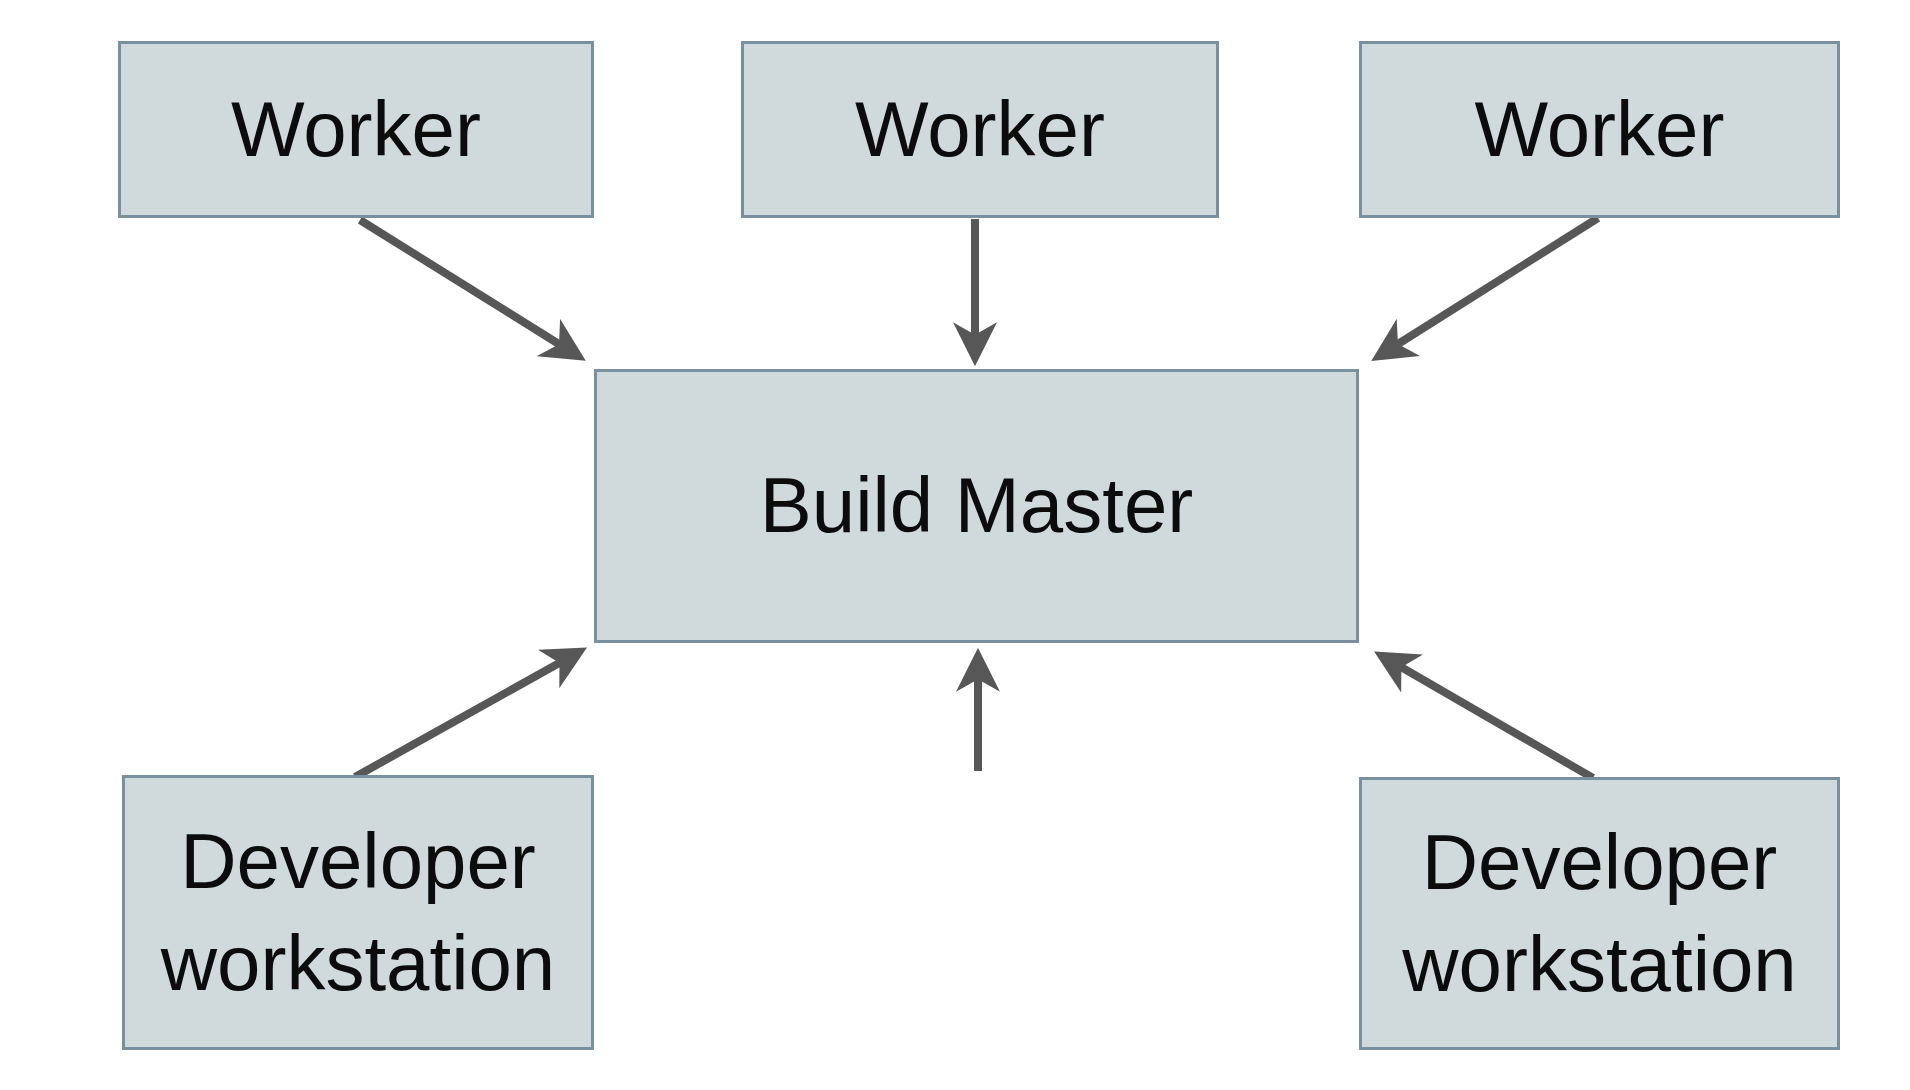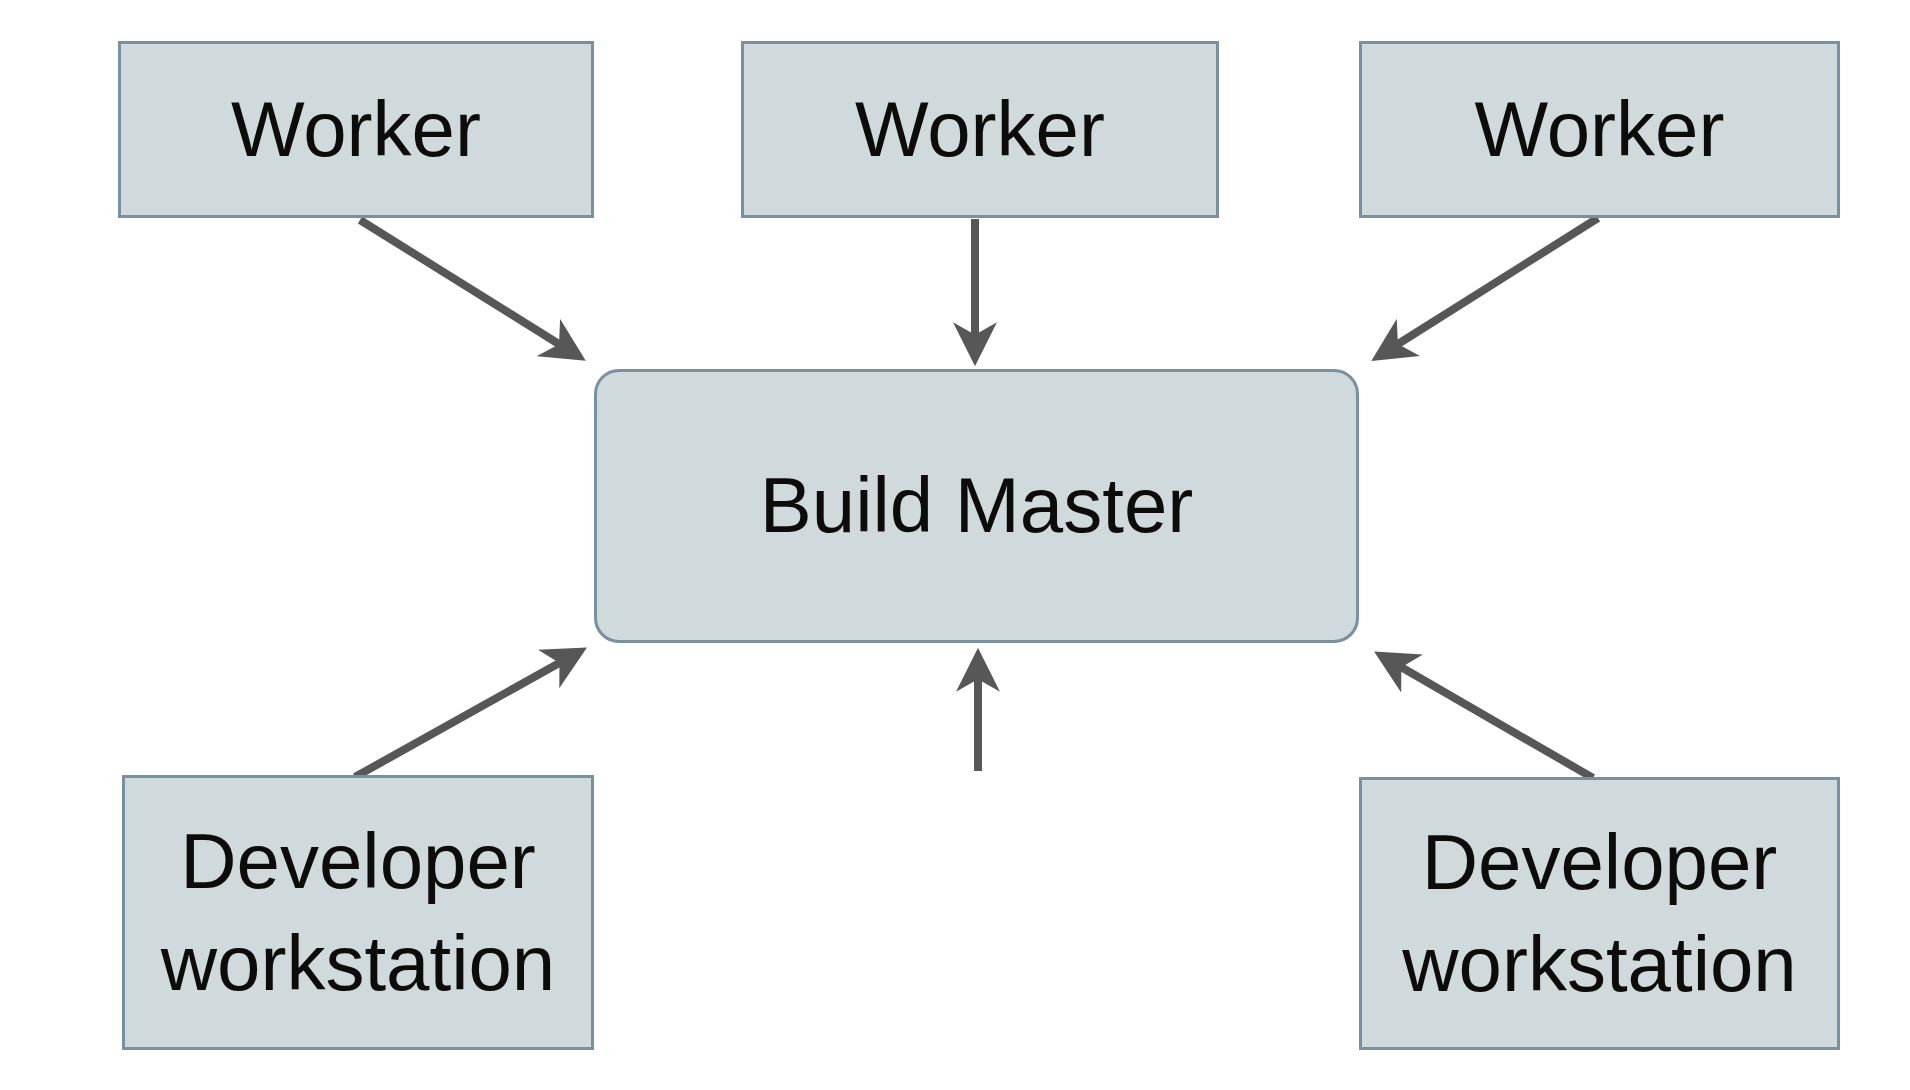--- a/index.html
+++ b/index.html
@@ -25,21 +25,21 @@
     color:var(--text-color);
     display:flex;align-items:center;justify-content:center;
     text-align:center;
     font-size:78px;
     line-height:1.3;
     padding:0 20px;
   }
   .n-worker-1{left:118px;top:41px;width:476px;height:177px;}
   .n-worker-2{left:741px;top:41px;width:478px;height:177px;}
   .n-worker-3{left:1359px;top:41px;width:481px;height:177px;}
-  .n-build-master{left:594px;top:369px;width:765px;height:274px;border-radius:25px;}
+  .n-build-master{left:594px;top:369px;width:765px;height:274px;}
   .n-dev-1{left:122px;top:775px;width:472px;height:275px;}
   .n-ci{left:740px;top:774px;width:478px;height:276px;}
   .n-dev-2{left:1359px;top:777px;width:481px;height:273px;}
   #arrows{position:absolute;left:0;top:0;width:1910px;height:1090px;pointer-events:none;}
   #arrows line{stroke:var(--arrow-color);stroke-width:8;}
   #arrows .head{fill:var(--arrow-color);}
 </style>
 </head>
 <body>
 

